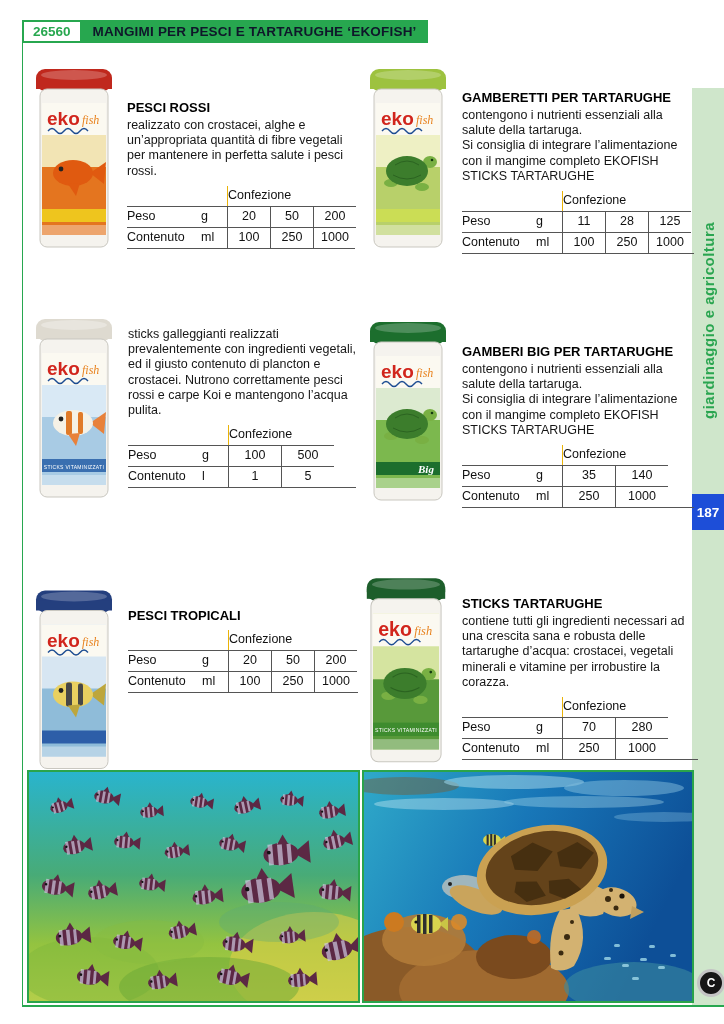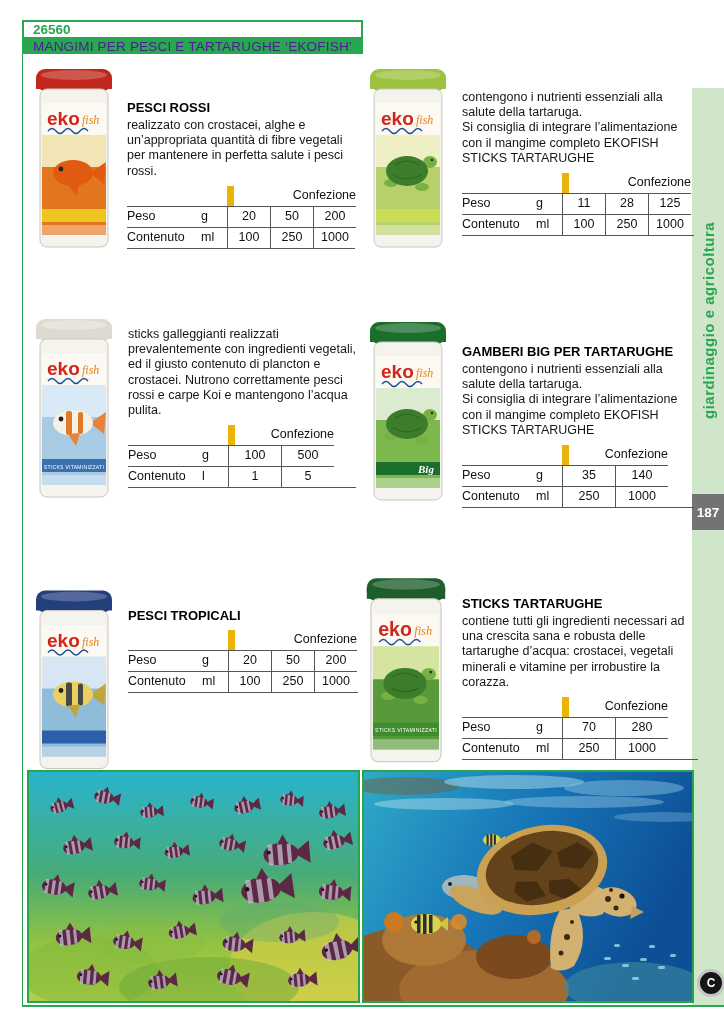--- a/index.html
+++ b/index.html
@@ -1,53 +1,53 @@
 <!DOCTYPE html>
 <html><head>
 <meta charset="utf-8">
 <style>
   html,body{margin:0;padding:0;background:#fff;}
   #page{position:relative;width:724px;height:1024px;background:#fff;overflow:hidden;
         font-family:"Liberation Sans",sans-serif;color:#1a1a1a;}
 
   
-  .header{position:absolute;left:22px;top:20px;display:flex;height:23px;flex-direction:column;}
+  .header{position:absolute;left:22px;top:20px;display:flex;height:23px;}
   .code-box{border:2px solid #27a74f;background:#fff;color:#27a74f;font-weight:bold;
             font-size:13.5px;display:flex;align-items:center;padding:0 9px;}
-  .header-bar{background:#27a74f;color:#4c1d95;font-weight:normal;font-size:13.5px;
+  .header-bar{background:#27a74f;color:#0f172a;font-weight:bold;font-size:13.5px;
               display:flex;align-items:center;padding:0 11px;letter-spacing:.2px;}
 
   
   .vline{position:absolute;left:22px;top:43px;width:1px;height:963px;background:#27a74f;}
   .hline{position:absolute;left:22px;top:1005px;width:702px;height:2px;background:#27a74f;}
 
   
   .sidebar{position:absolute;left:692px;top:88px;width:32px;height:917px;background:#cfe6cb;}
   .sidebar-text{position:absolute;top:52px;left:0;width:32px;height:360px;
                 writing-mode:vertical-rl;transform:rotate(180deg);
                 display:flex;align-items:center;justify-content:center;
                 color:#2aa550;font-weight:bold;font-size:15px;letter-spacing:.5px;}
-  .page-num{position:absolute;top:406px;left:0;width:32px;height:36px;background:#737373;
+  .page-num{position:absolute;top:406px;left:0;width:32px;height:36px;background:#1d4ed8;
             color:#fff;font-weight:bold;font-size:13.5px;display:flex;align-items:center;justify-content:center;}
   .corner-logo{position:absolute;left:697px;top:969px;width:22px;height:22px;border-radius:50%;
                background:#161616;border:3px solid #c4c4c4;color:#fff;font-weight:bold;font-size:12px;
                display:flex;align-items:center;justify-content:center;}
 
   
   .p-text{position:absolute;}
   .p-title{font-size:13px;font-weight:bold;margin:0 0 3px 0;color:#000;}
   .p-desc{font-size:12.5px;line-height:15.2px;white-space:pre-line;color:#161616;}
 
   
   .ptable{display:grid;margin-top:7px;font-size:12.5px;color:#111;border-bottom:1px solid #555;}
   .cols3{grid-template-columns:74px 26px 43px 43px 43px;}
   .cols2{grid-template-columns:74px 26px 53px 53px;}
   .ptable > div{padding:2px 0 4px 0;}
   .t-blank{grid-column:1/3;}
-  .t-head{grid-column:3/-1;text-align:right;border-left:7px solid #eab308;}
+  .t-head{grid-column:3/-1;text-align:left;border-left:1px solid #eab308;}
   .tr{border-top:1px solid #555;}
   .t-label{padding-left:2px;}
   .t-val{text-align:center;border-left:1px solid #555;}
 
   
   .can{position:absolute;width:92px;height:192px;}
   .can svg{width:100%;height:100%;}
   .lid{fill:var(--lid,#888);}
   .label-main{fill:var(--label1,#eee);}
   .label-low{fill:var(--label2,#ccc);}
@@ -318,20 +318,21 @@
       <div class="tr t-val">200</div>
       <div class="tr t-label">Contenuto</div>
       <div class="tr t-unit">ml</div>
       <div class="tr t-val">100</div>
       <div class="tr t-val">250</div>
       <div class="tr t-val">1000</div>
     </div>
   </div>
 
   <div class="p-text" style="left:462px;top:90px;width:232px;">
+    <div class="p-title">GAMBERETTI PER TARTARUGHE</div>
     <div class="p-desc">contengono i nutrienti essenziali alla salute della tartaruga.
 Si consiglia di integrare l’alimentazione con il mangime completo EKOFISH STICKS TARTARUGHE</div>
     <div class="ptable cols3">
       <div class="t-blank"></div>
       <div class="t-head">Confezione</div>
       <div class="tr t-label">Peso</div>
       <div class="tr t-unit">g</div>
       <div class="tr t-val">11</div>
       <div class="tr t-val">28</div>
       <div class="tr t-val">125</div>

